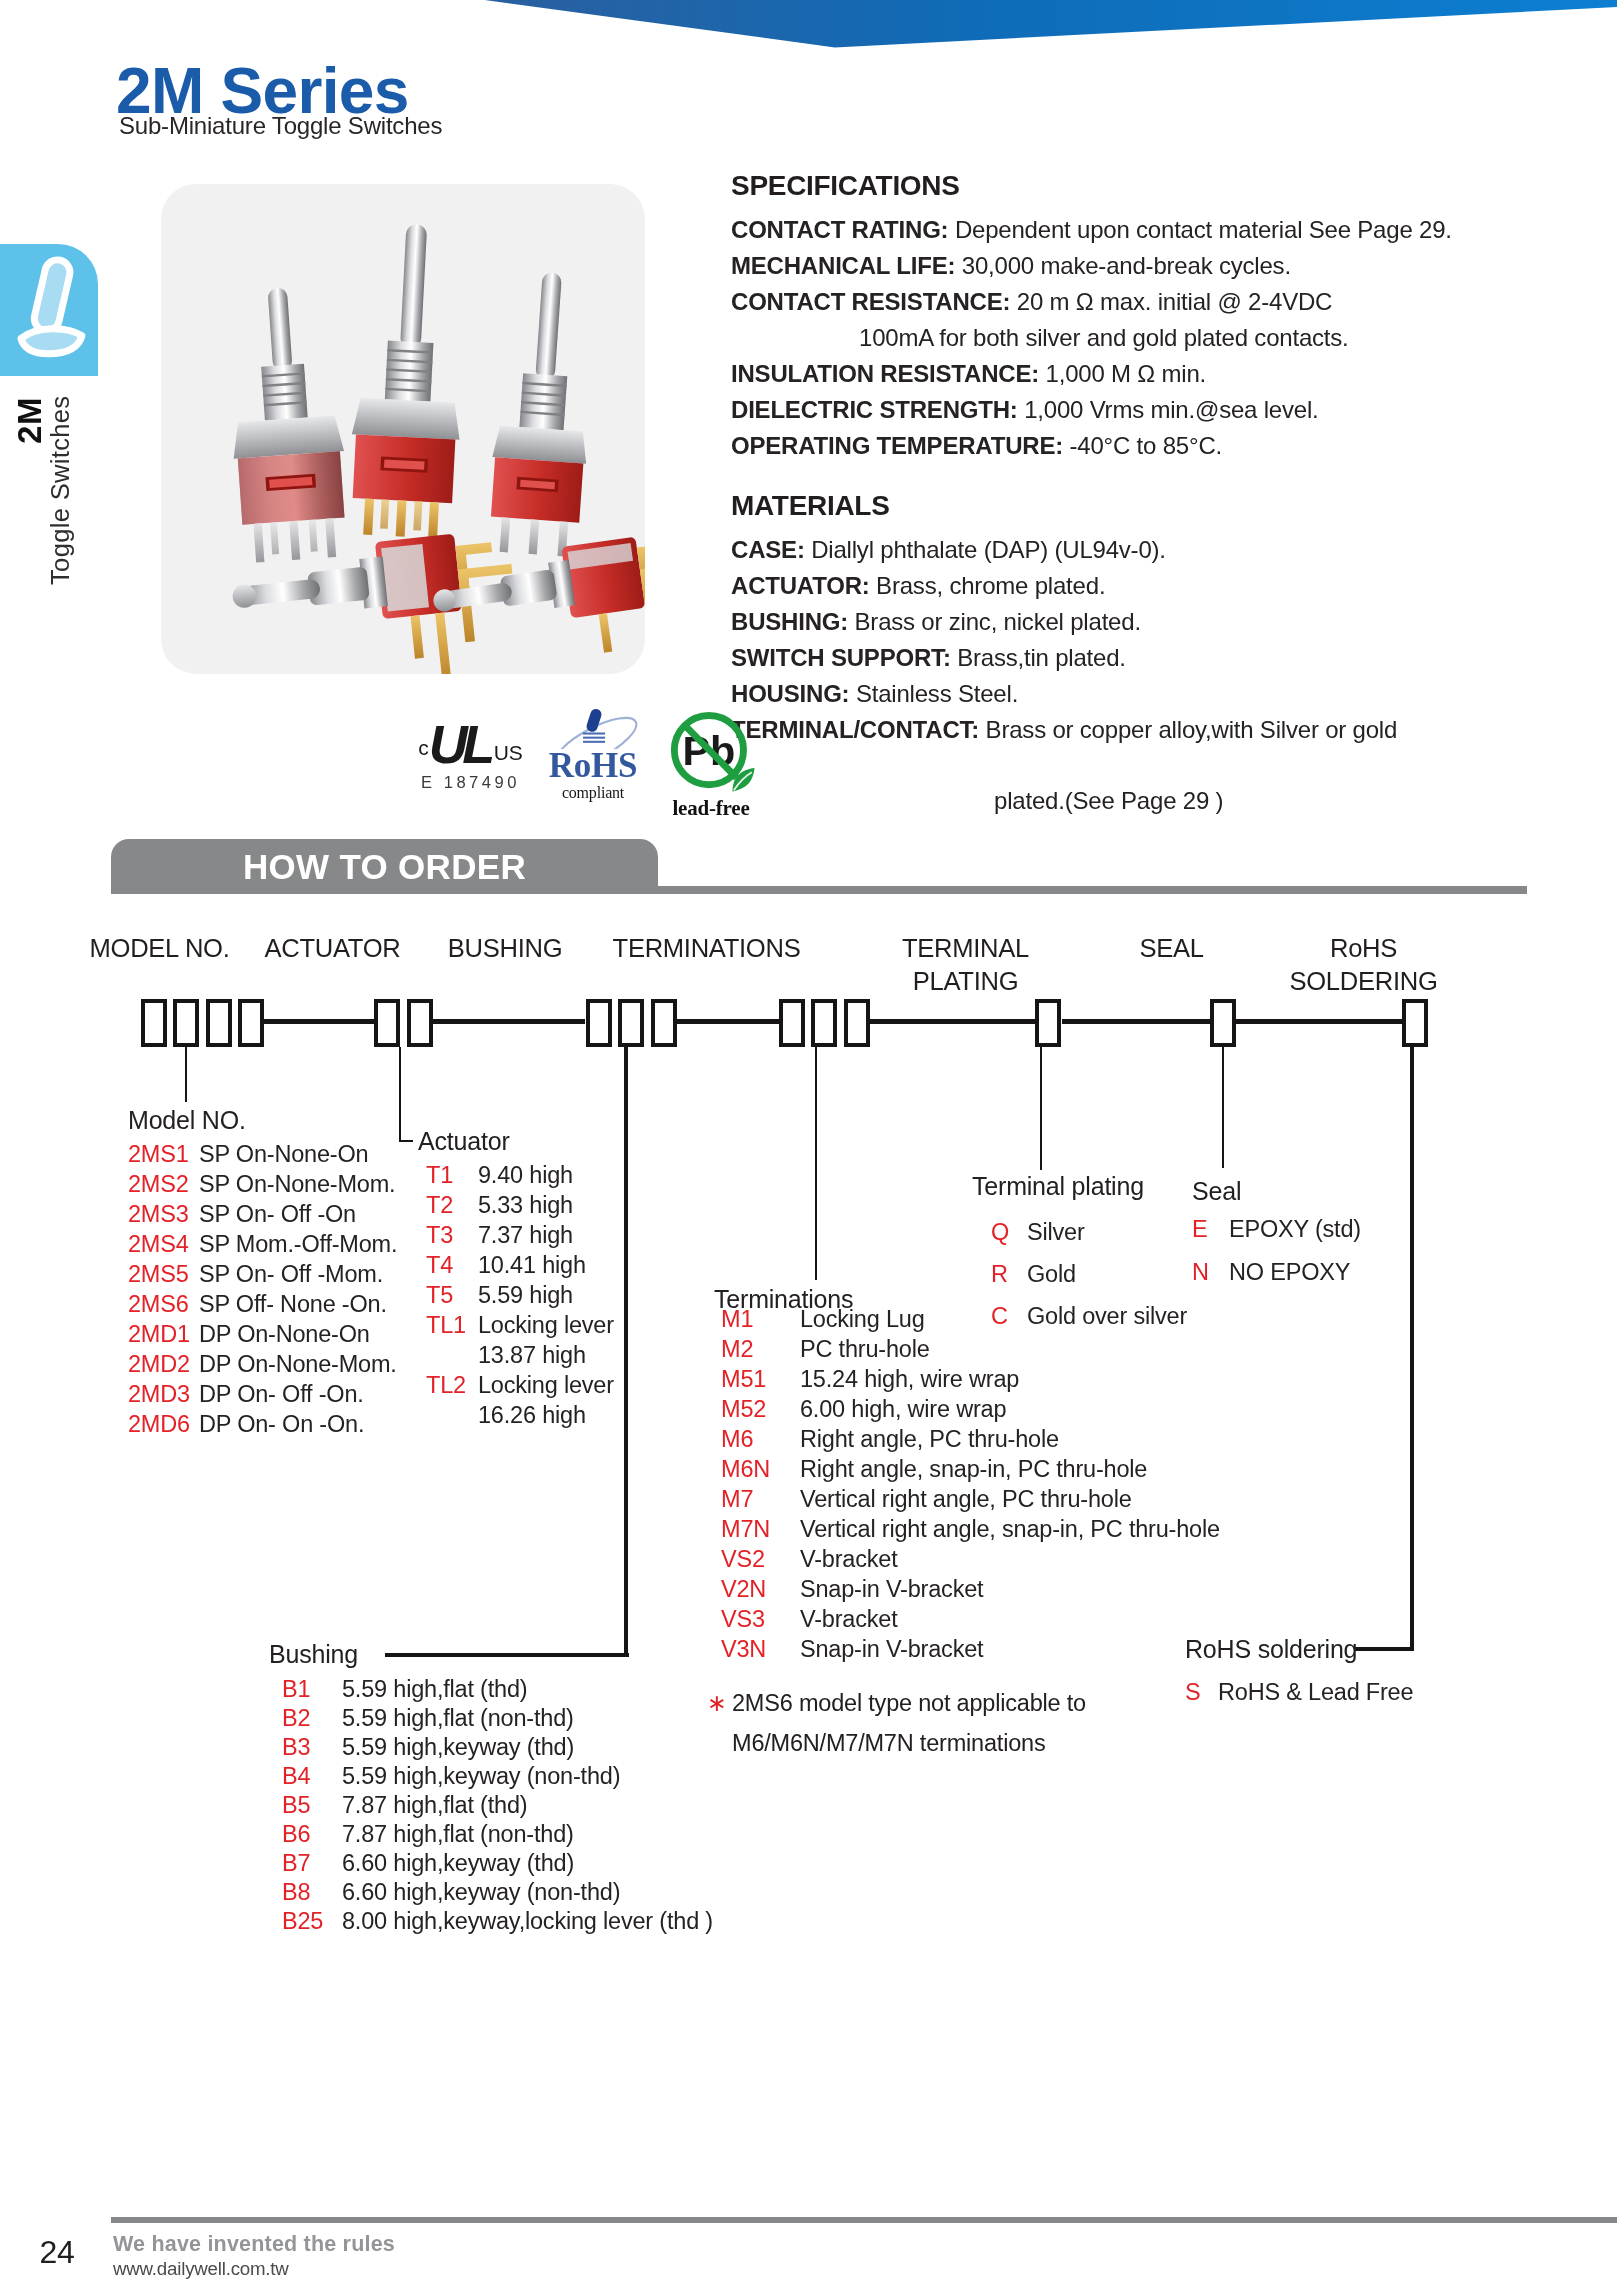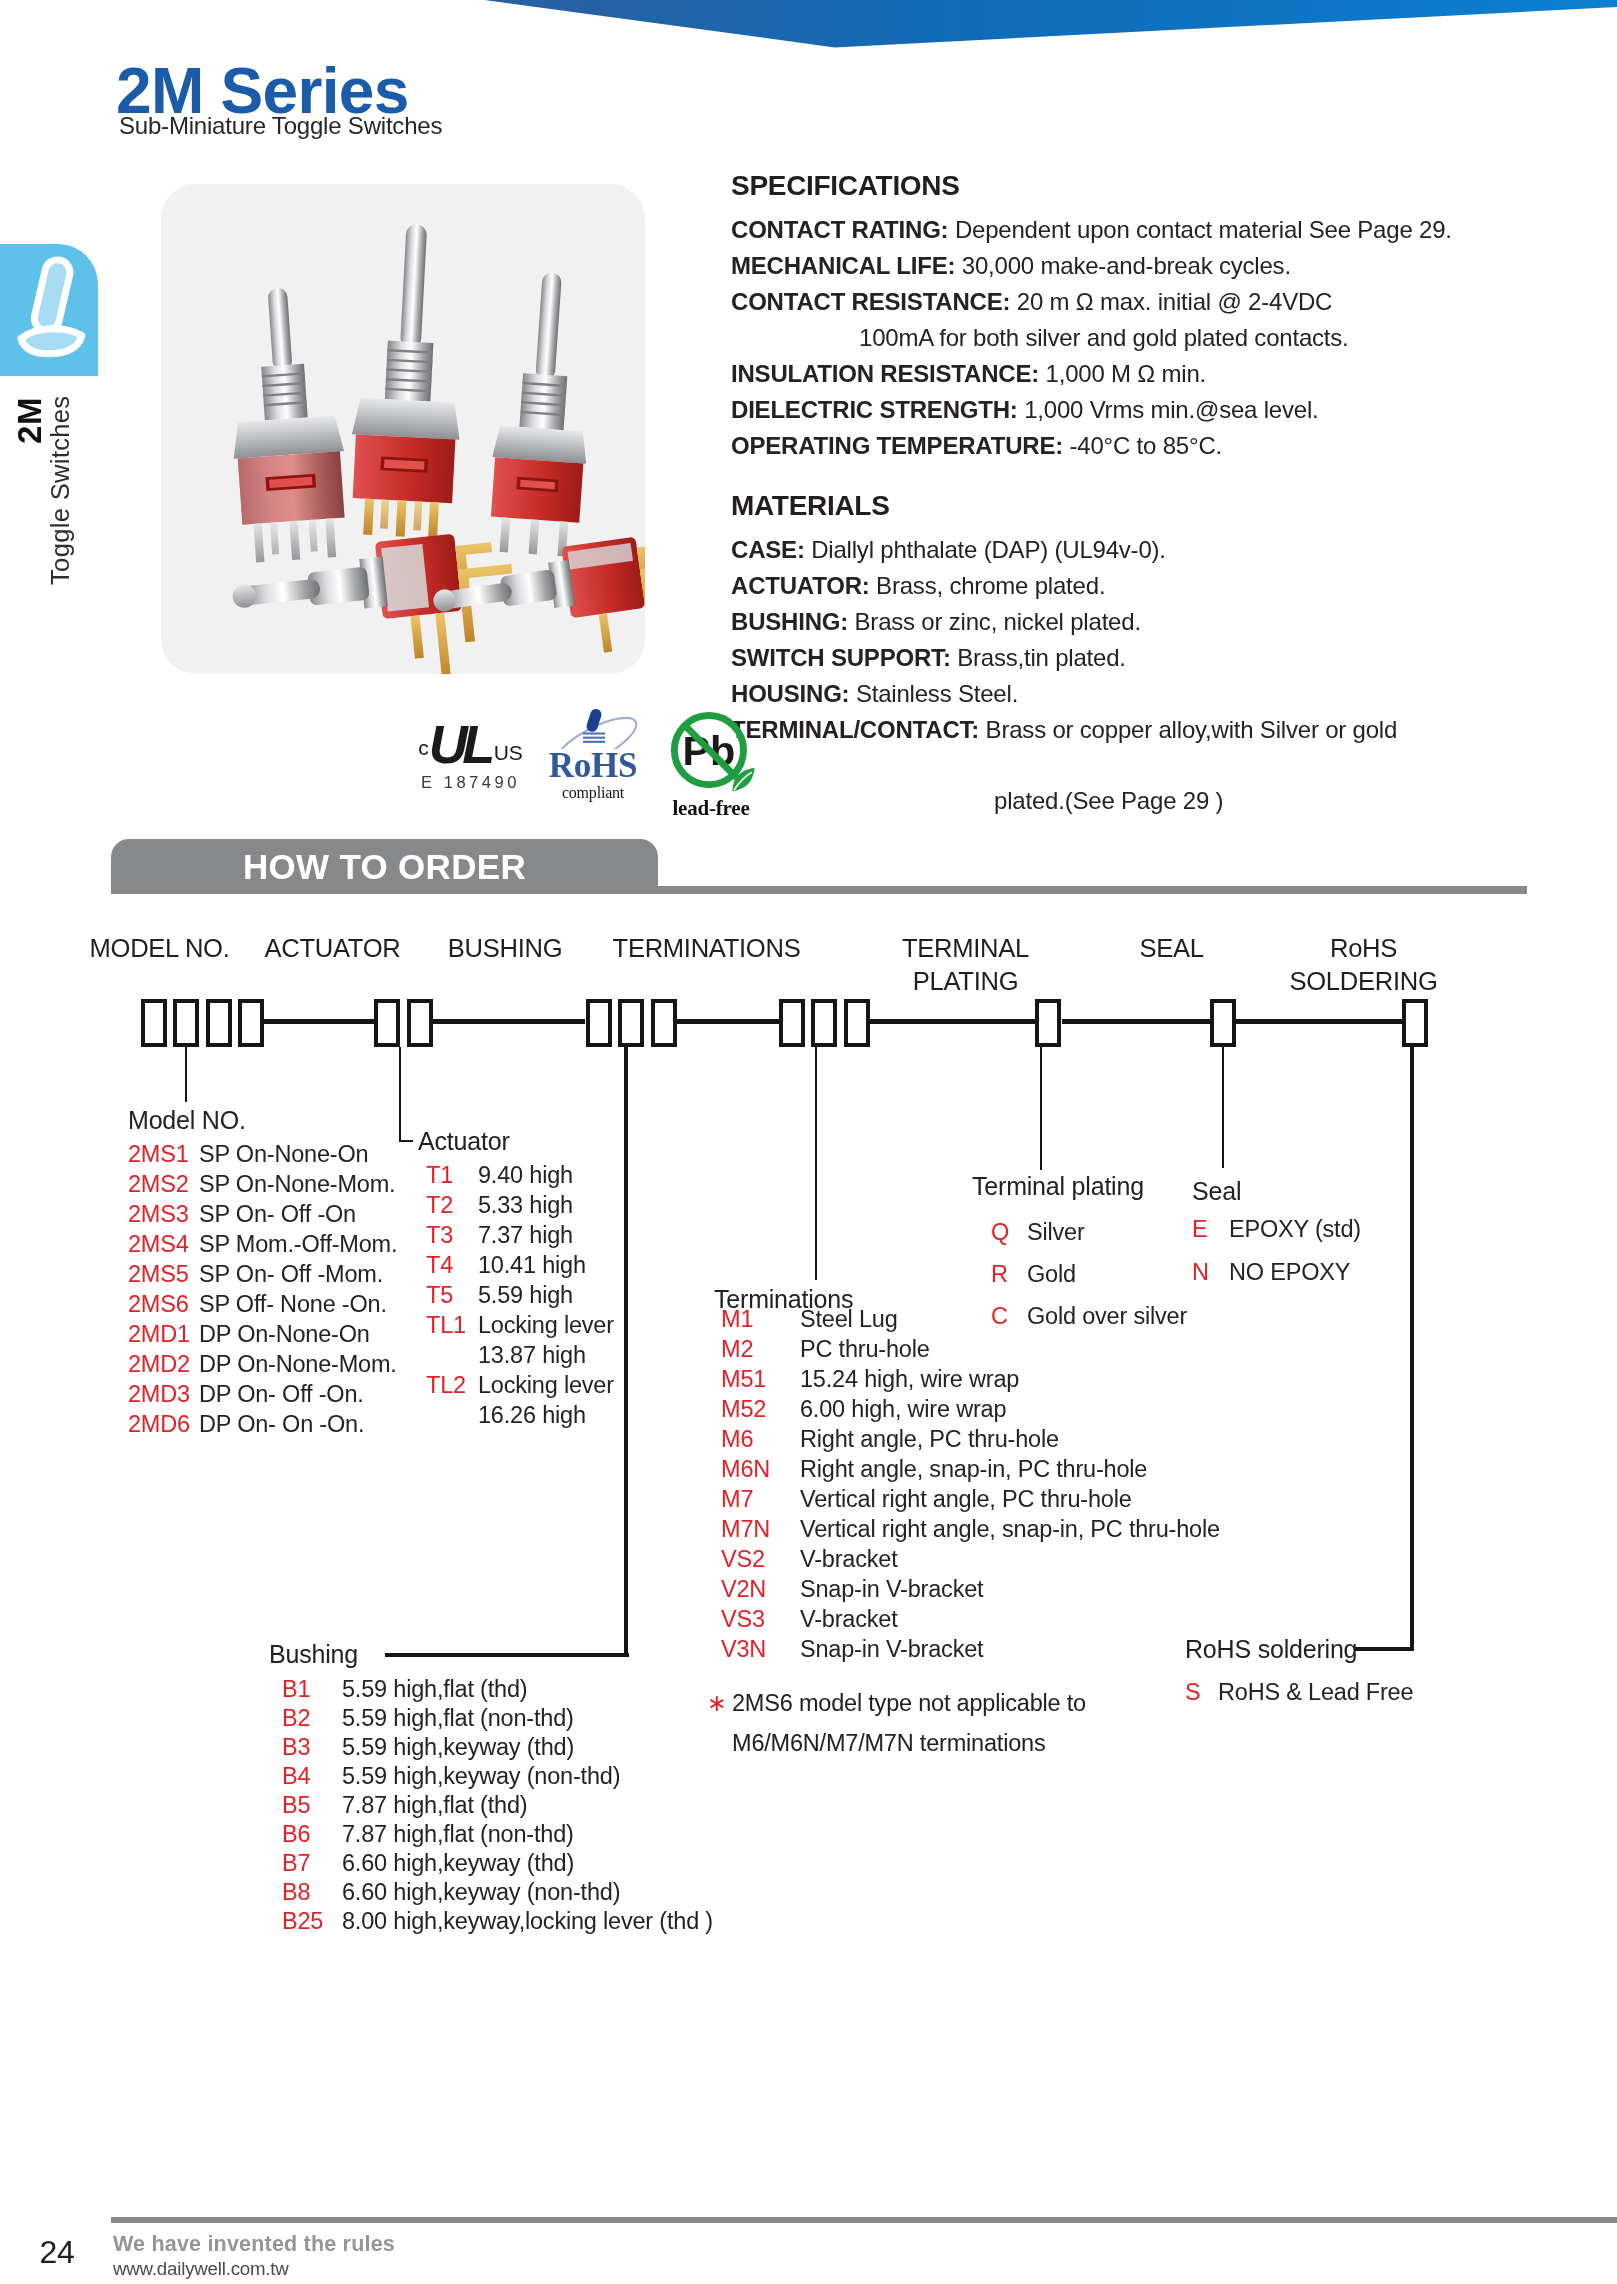--- a/index.html
+++ b/index.html
@@ -490,21 +490,21 @@
         <span class="code">B25</span>
         <span class="desc">8.00 high,keyway,locking lever (thd )</span>
       </div>
     </div>
 
   <div class="list-label" style="left:714px;top:1285px">Terminations</div>
   <div class="olist list-term" style="left:721px;top:1304px">
 
   <div class="row">
         <span class="code">M1</span>
-        <span class="desc">Steel Lug</span>
+        <span class="desc">Locking Lug</span>
       </div>
       <div class="row">
         <span class="code">M2</span>
         <span class="desc">PC thru-hole</span>
       </div>
       <div class="row">
         <span class="code">M51</span>
         <span class="desc">15.24 high, wire wrap</span>
       </div>
       <div class="row">

